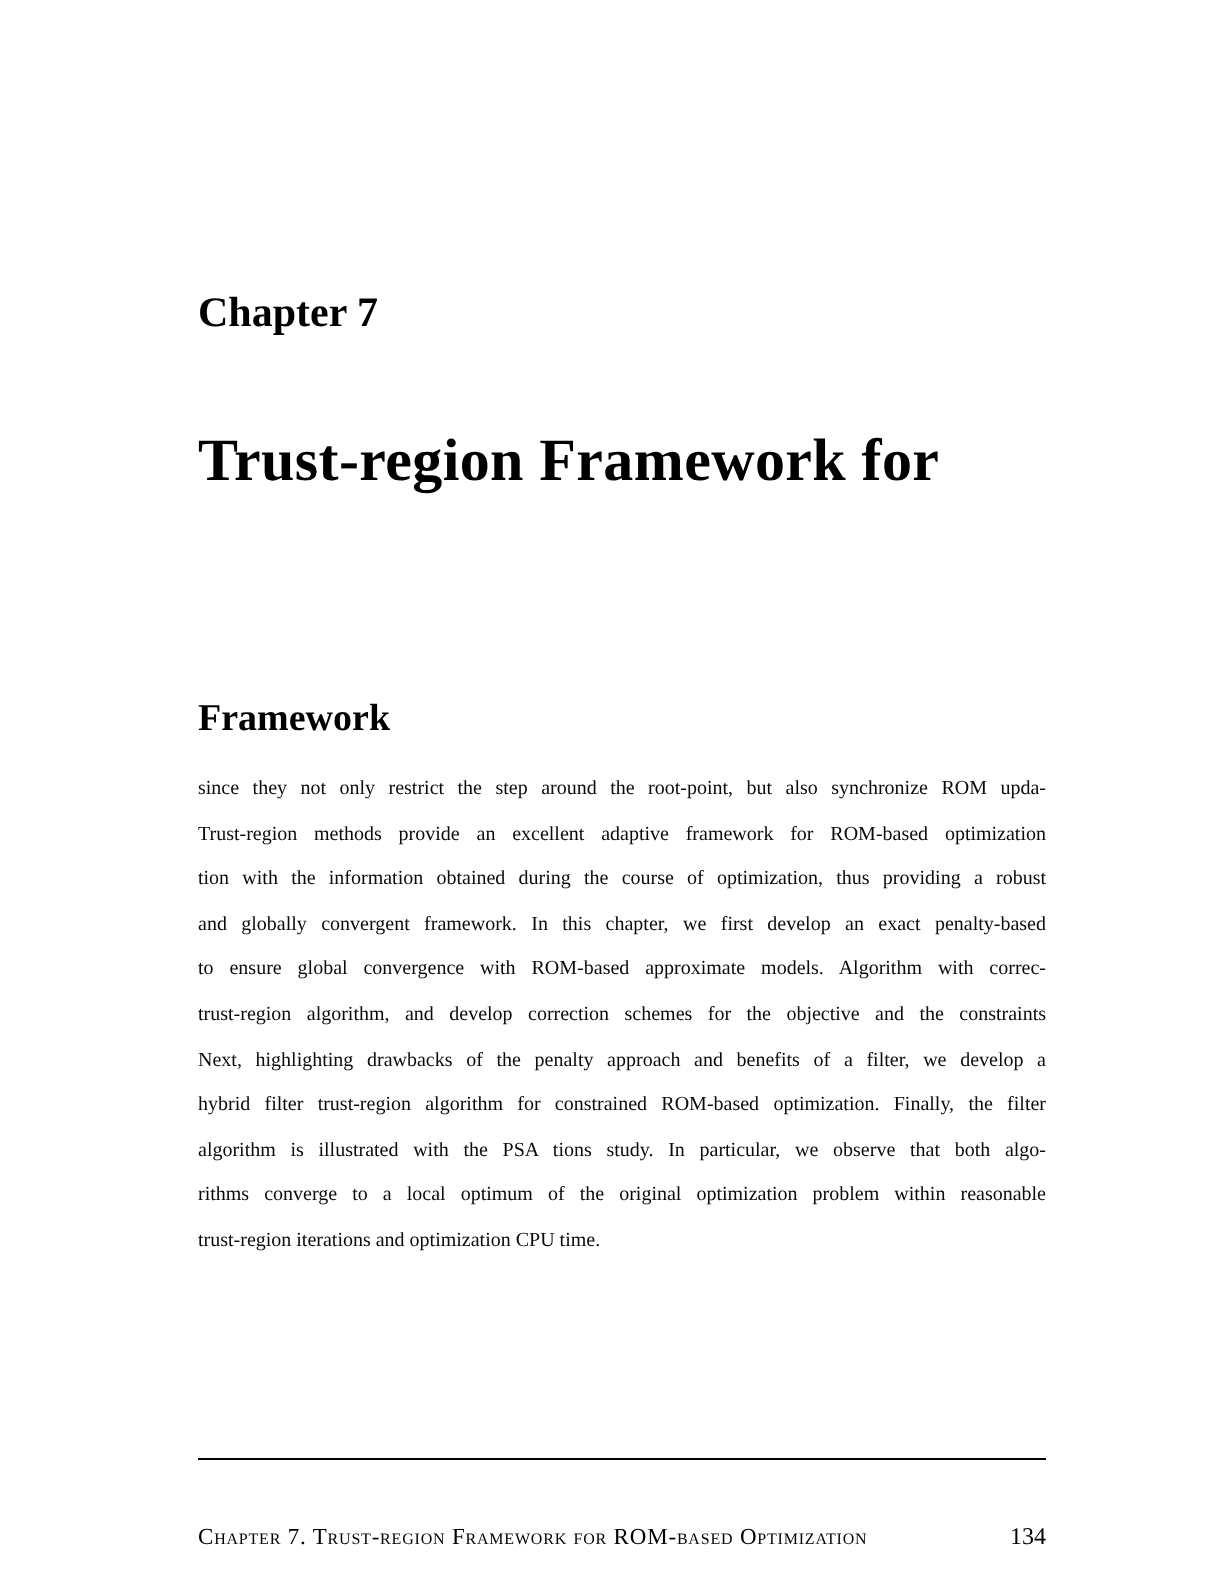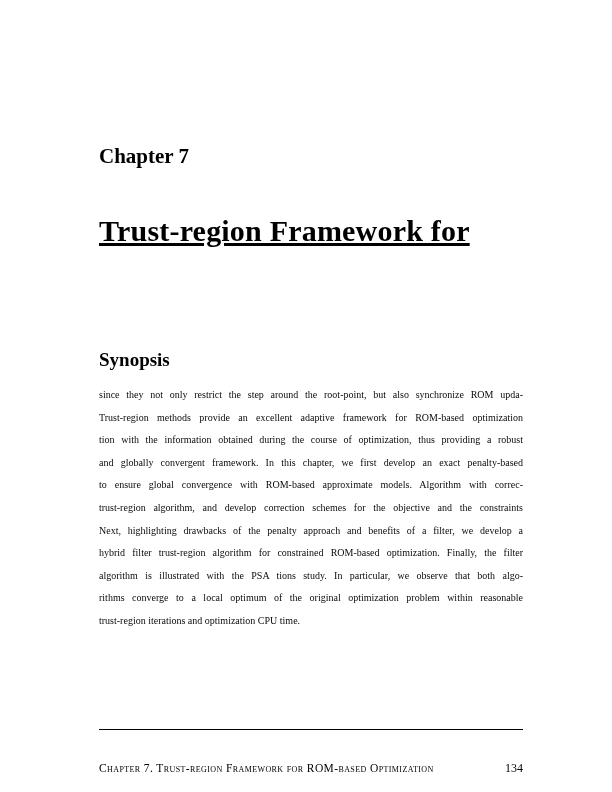--- a/index.html
+++ b/index.html
@@ -26,21 +26,20 @@
     white-space: nowrap;
   }
   .title-line {
     position: absolute;
     left: 99px;
     font-size: 30px;
     font-weight: bold;
     line-height: 1;
     white-space: nowrap;
     letter-spacing: 0.2px;
-    text-decoration: underline;
   }
   .title-line-1 { top: 216px; }
   .title-line-2 { top: 268px; }
   .section-heading {
     position: absolute;
     left: 99px;
     top: 350px;
     font-size: 19px;
     font-weight: bold;
     line-height: 1;
@@ -97,21 +96,21 @@
 </head>
 <body>
 
 <div class="page">
 
   <div class="chapter-label">Chapter 7</div>
 
   <div class="title-line title-line-1">Trust-region Framework for</div>
 
 
-  <div class="section-heading">Synopsis</div>
+  <div class="section-heading">Framework</div>
 
   <div class="synopsis">
     <div class="body-line">since they not only restrict the step around the root-point, but also synchronize ROM upda-</div>
     <div class="body-line">Trust-region methods provide an excellent adaptive framework for ROM-based optimization</div>
     <div class="body-line">tion with the information obtained during the course of optimization, thus providing a robust</div>
     <div class="body-line">and globally convergent framework. In this chapter, we first develop an exact penalty-based</div>
     <div class="body-line">to ensure global convergence with ROM-based approximate models. Algorithm with correc-</div>
     <div class="body-line">trust-region algorithm, and develop correction schemes for the objective and the constraints</div>
     <div class="body-line">Next, highlighting drawbacks of the penalty approach and benefits of a filter, we develop a</div>
     <div class="body-line">hybrid filter trust-region algorithm for constrained ROM-based optimization. Finally, the filter</div>

